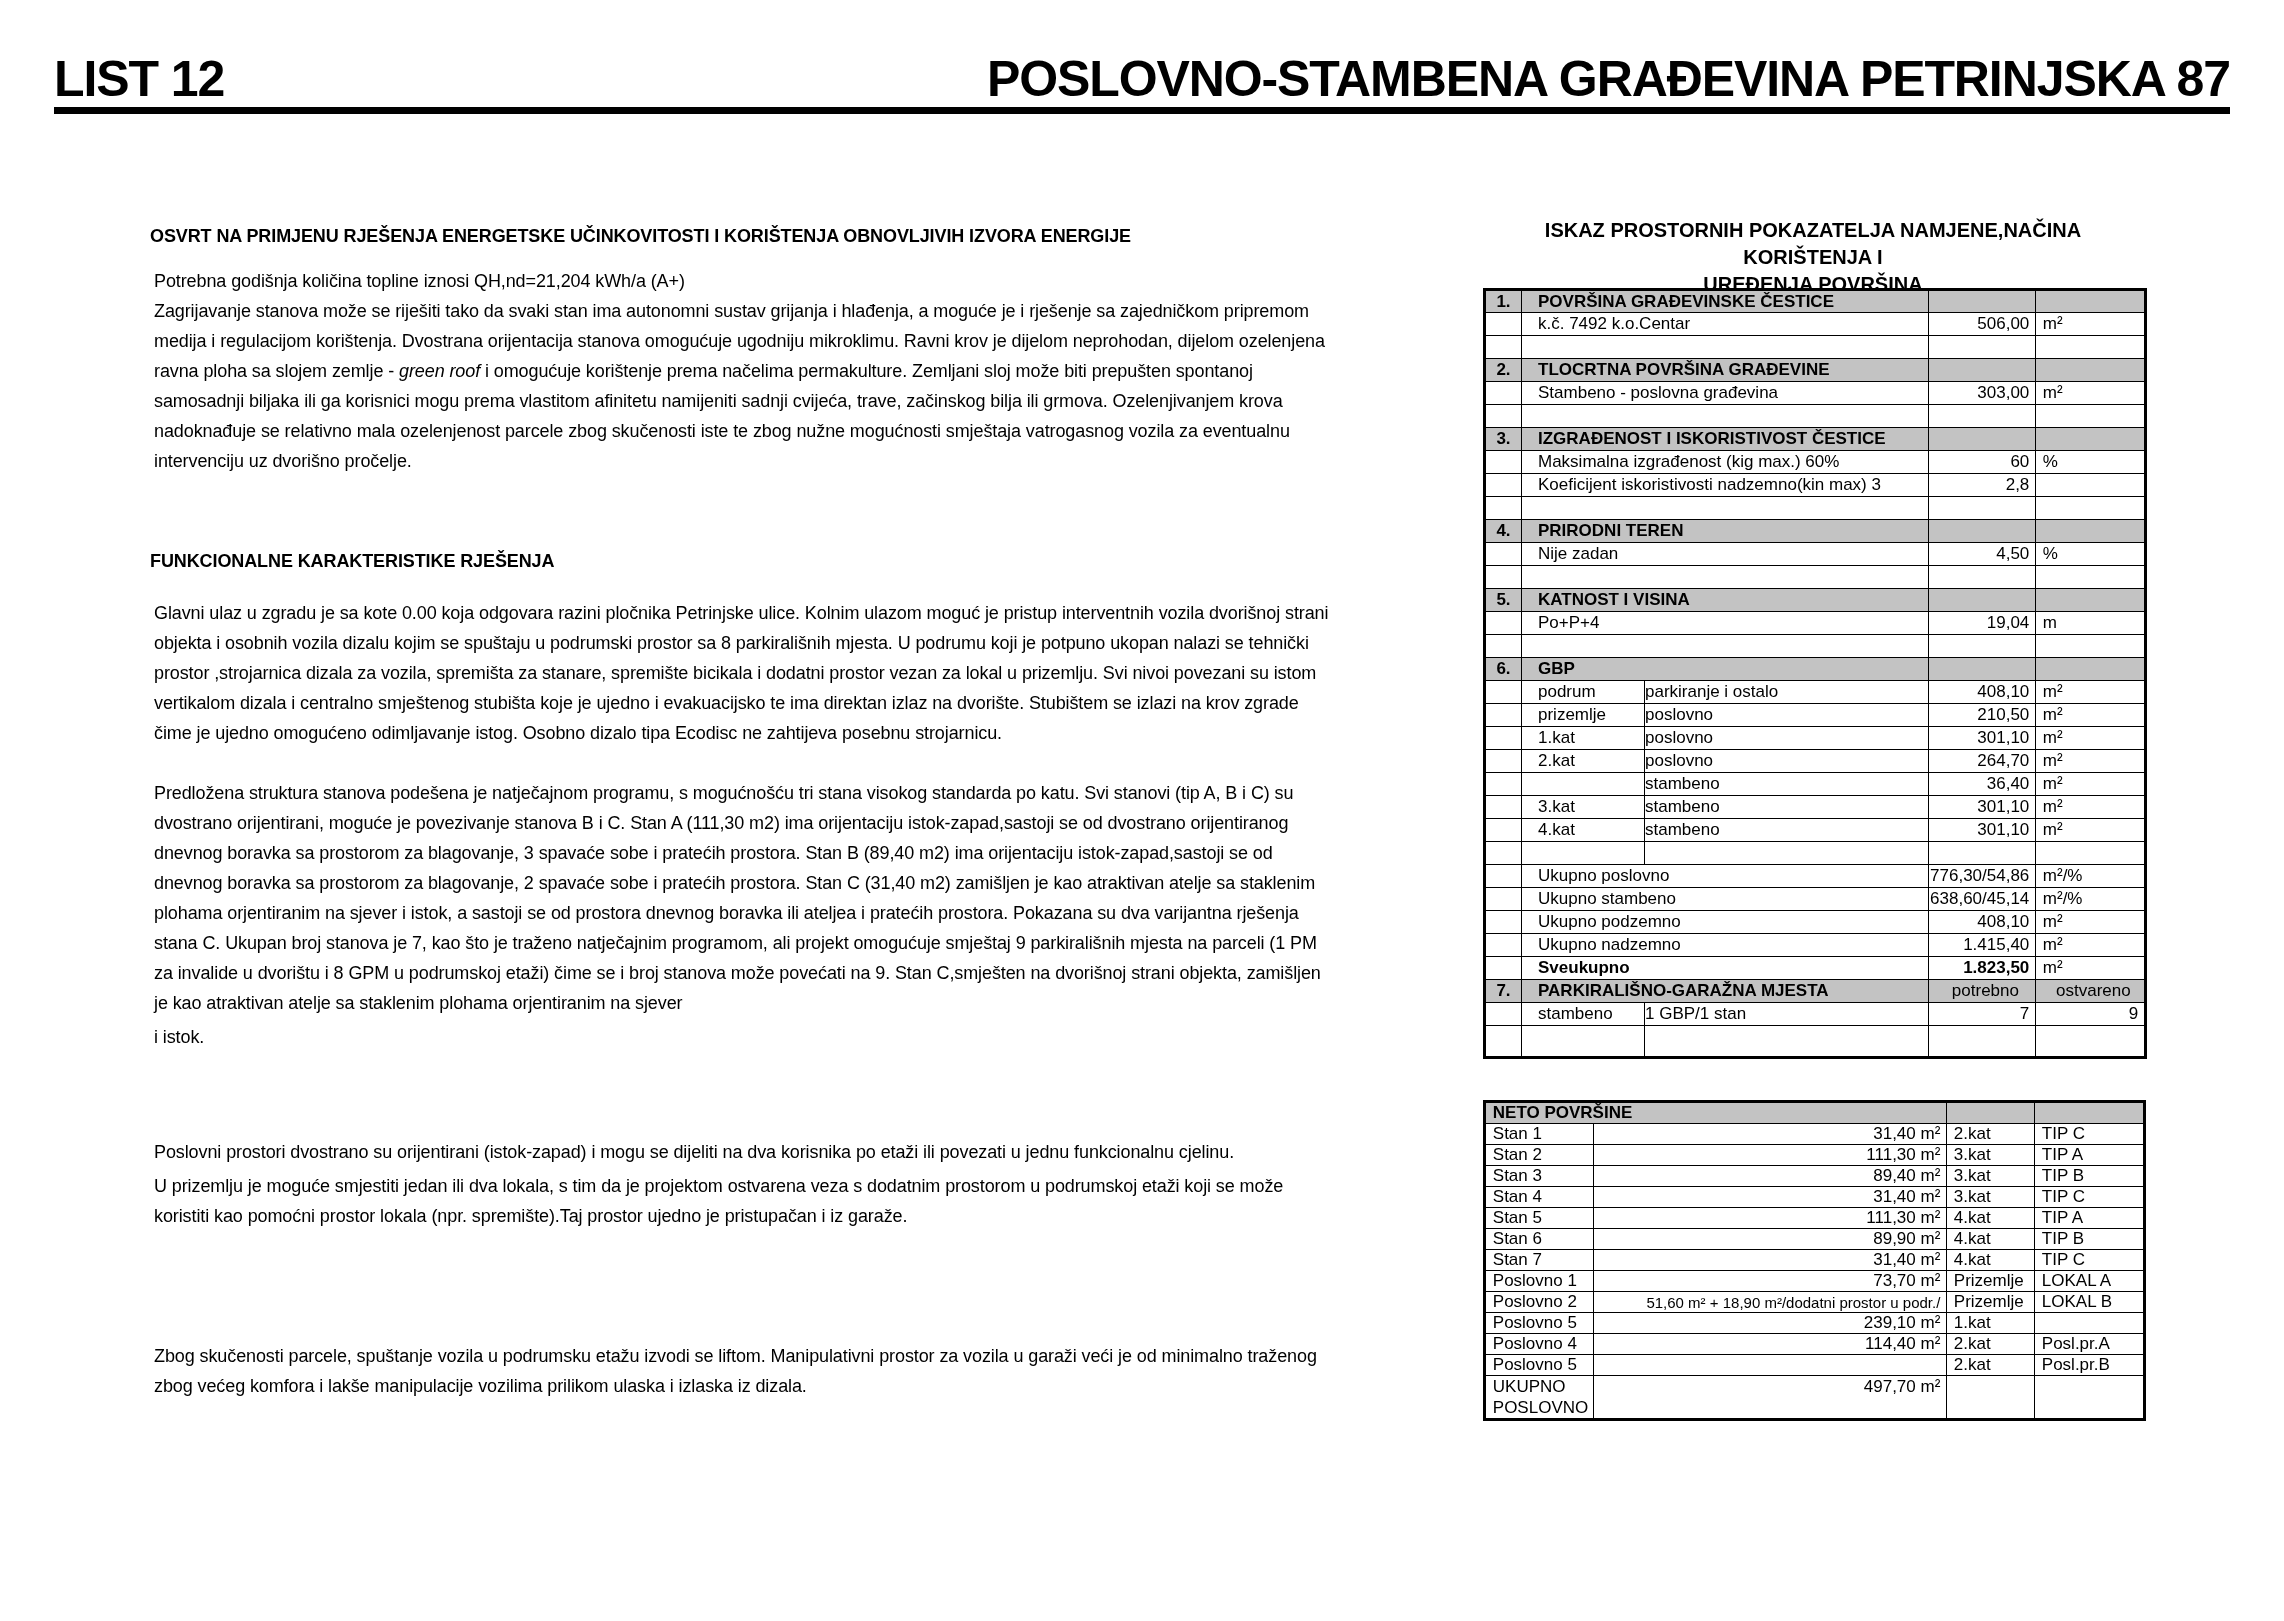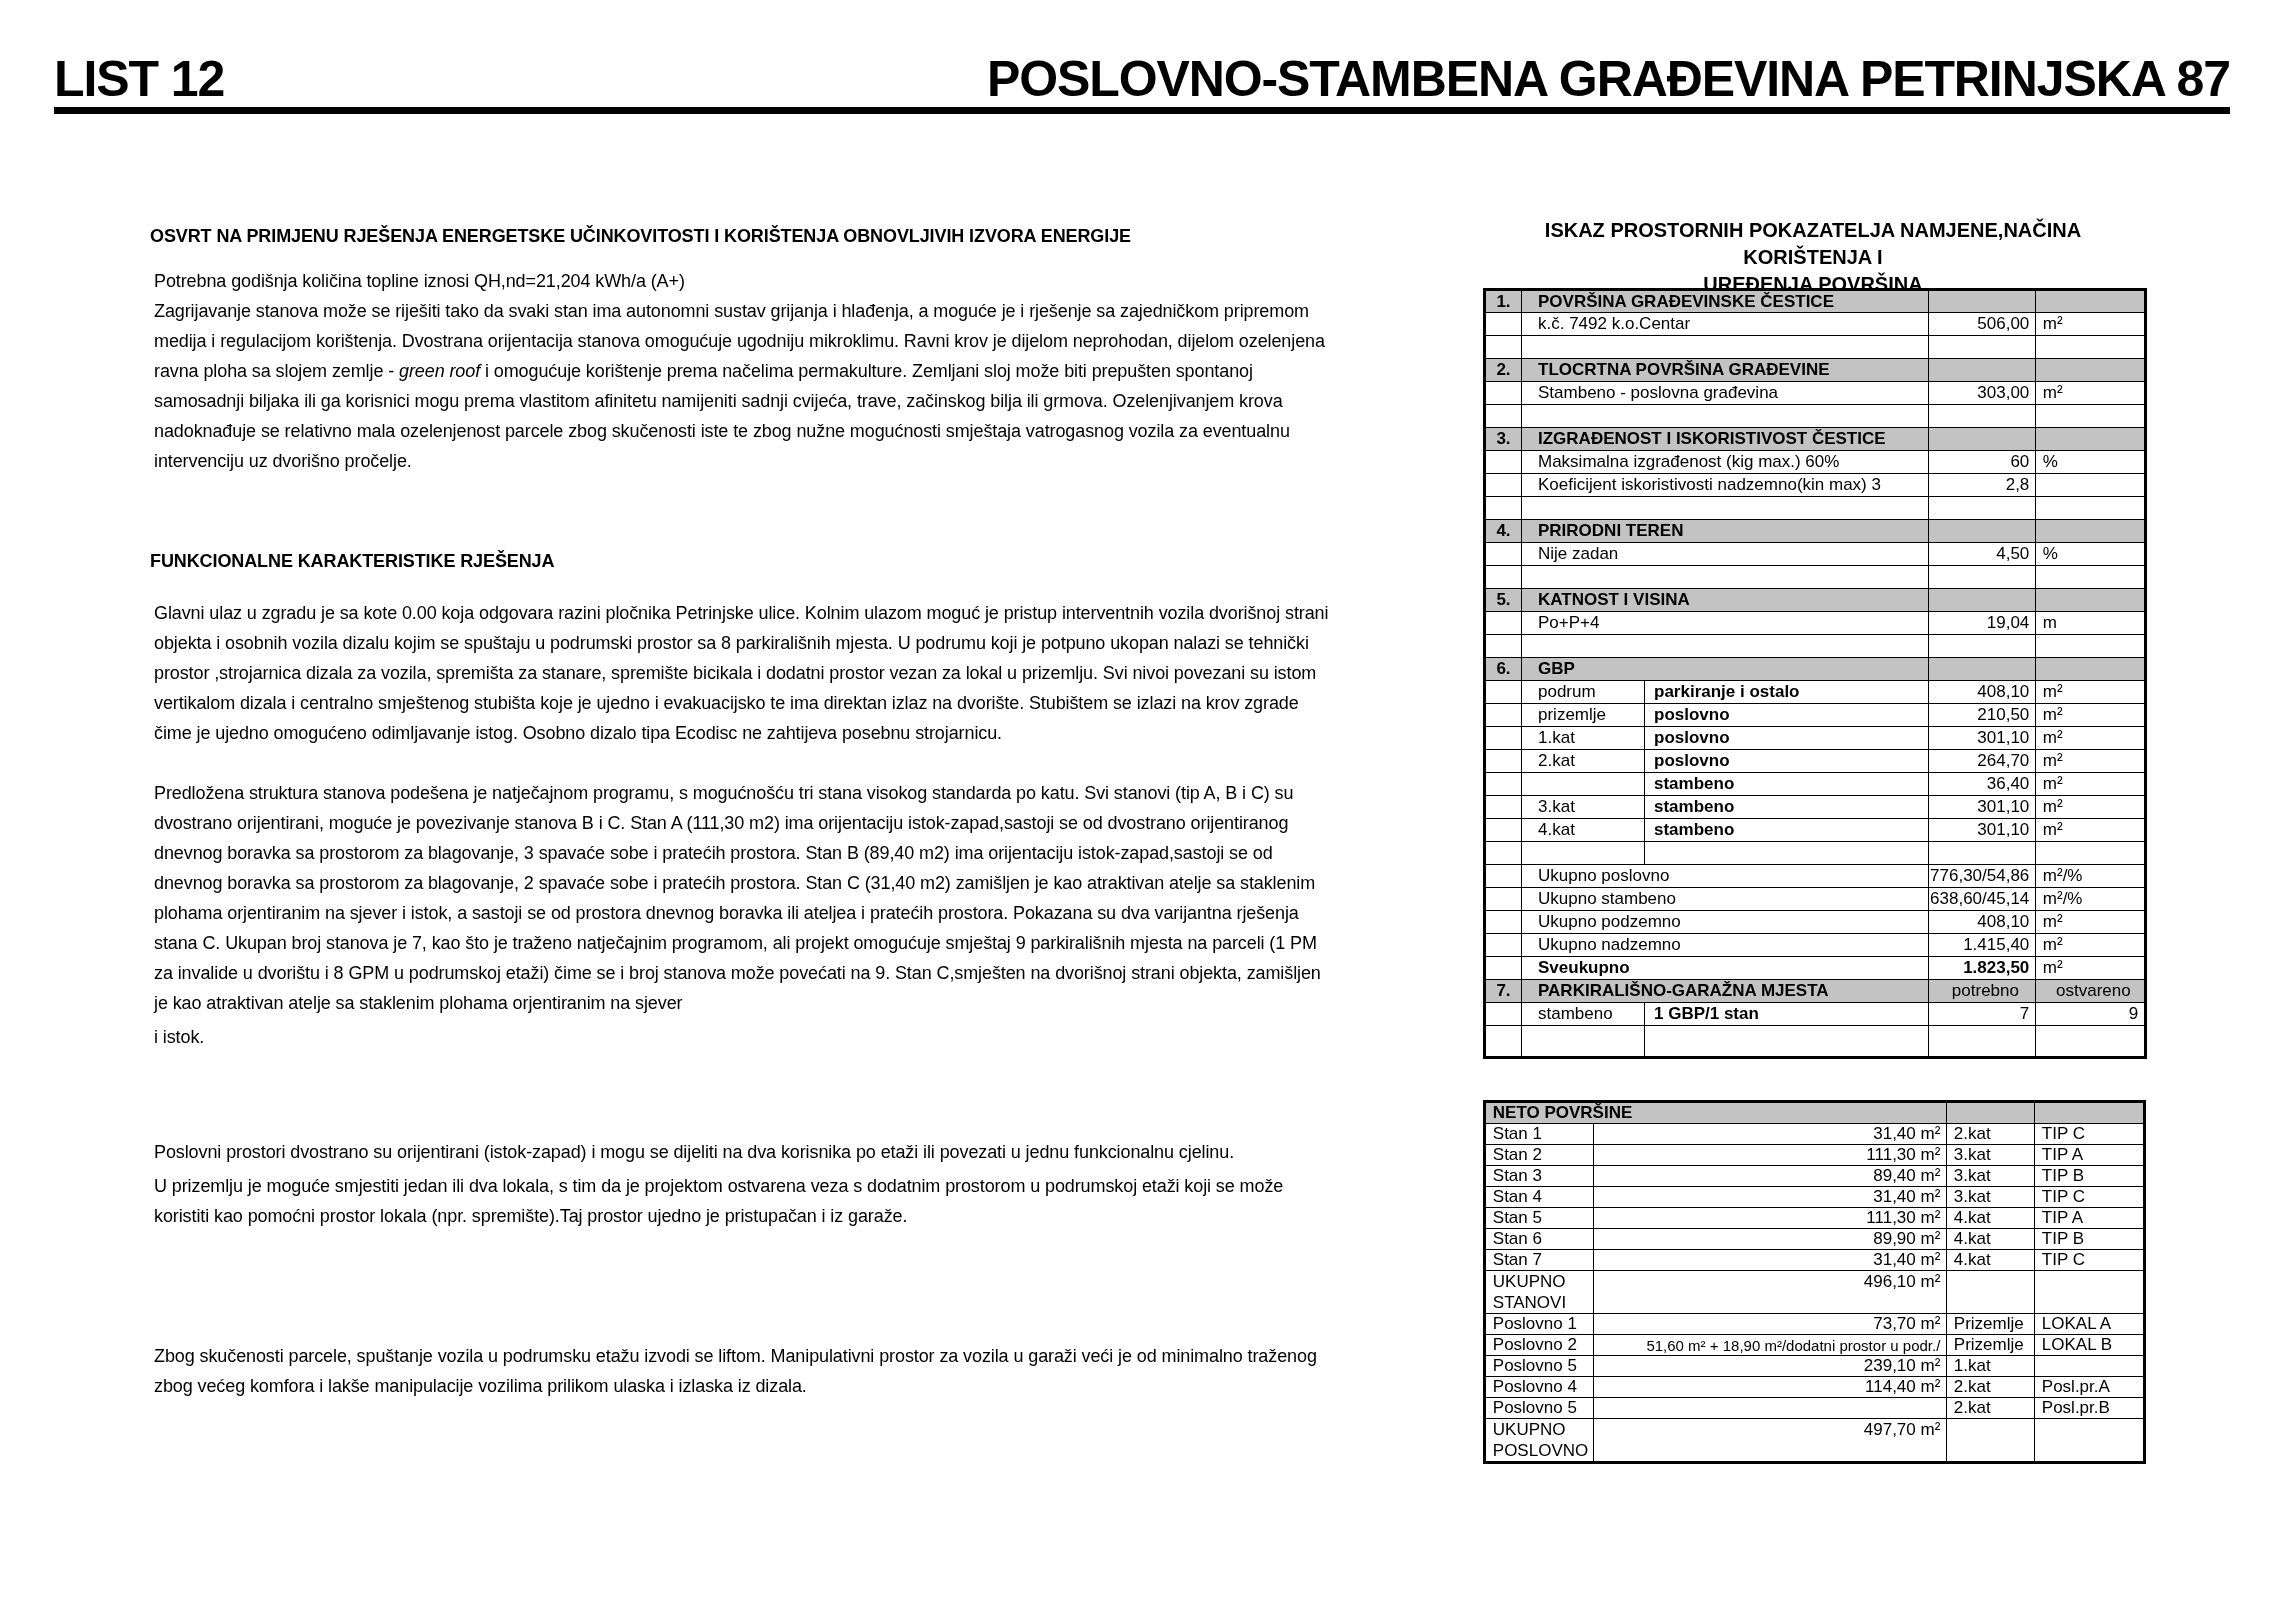--- a/index.html
+++ b/index.html
@@ -32,21 +32,21 @@
   #t1{top:288px;}
   #t2{top:1100px;}
   td{border:1.7px solid #000;font-size:17px;padding:0;overflow:hidden;vertical-align:middle;}
 
   
   #t1 tr{height:23px;}
   #t1 tr:last-child{height:32px;}
   #t1 .num{text-align:center;font-weight:bold;}
   #t1 .lab{padding-left:16px;white-space:nowrap;}
   #t1 .b1{padding-left:16px;white-space:nowrap;}
-  #t1 .b2{padding-left:9px;white-space:nowrap;font-weight:bold;}
+  #t1 .b2{white-space:nowrap;}
   #t1 .val{text-align:right;padding-right:5.7px;white-space:nowrap;}
   #t1 .unit{padding-left:6.8px;white-space:nowrap;}
   #t1 .k-h td{background:#c3c3c3;}
   #t1 .k-h .lab{font-weight:bold;}
   #t1 .k-h .hval,#t1 .k-h .hunit{font-weight:normal;text-align:center;padding-left:6.8px;white-space:nowrap;}
   #t1 .k-park .unit{text-align:right;padding-right:5.7px;}
   #t1 .bold{font-weight:bold;}
 
   
   #t2 tr{height:20.5px;}
@@ -360,26 +360,20 @@
           <td class="b">89,90 m²</td>
           <td class="c">4.kat</td>
           <td class="d">TIP B</td>
         </tr>
         <tr class="k-r">
           <td class="a">Stan 7</td>
           <td class="b">31,40 m²</td>
           <td class="c">4.kat</td>
           <td class="d">TIP C</td>
         </tr>
-        <tr class="k-r tall">
-          <td class="a">UKUPNO STANOVI</td>
-          <td class="b">496,10 m²</td>
-          <td class="c"></td>
-          <td class="d"></td>
-        </tr>
         <tr class="k-r">
           <td class="a">Poslovno 1</td>
           <td class="b">73,70 m²</td>
           <td class="c">Prizemlje</td>
           <td class="d">LOKAL A</td>
         </tr>
         <tr class="k-r small">
           <td class="a">Poslovno 2</td>
           <td class="b">51,60 m² + 18,90 m²/dodatni prostor u podr./</td>
           <td class="c">Prizemlje</td>

